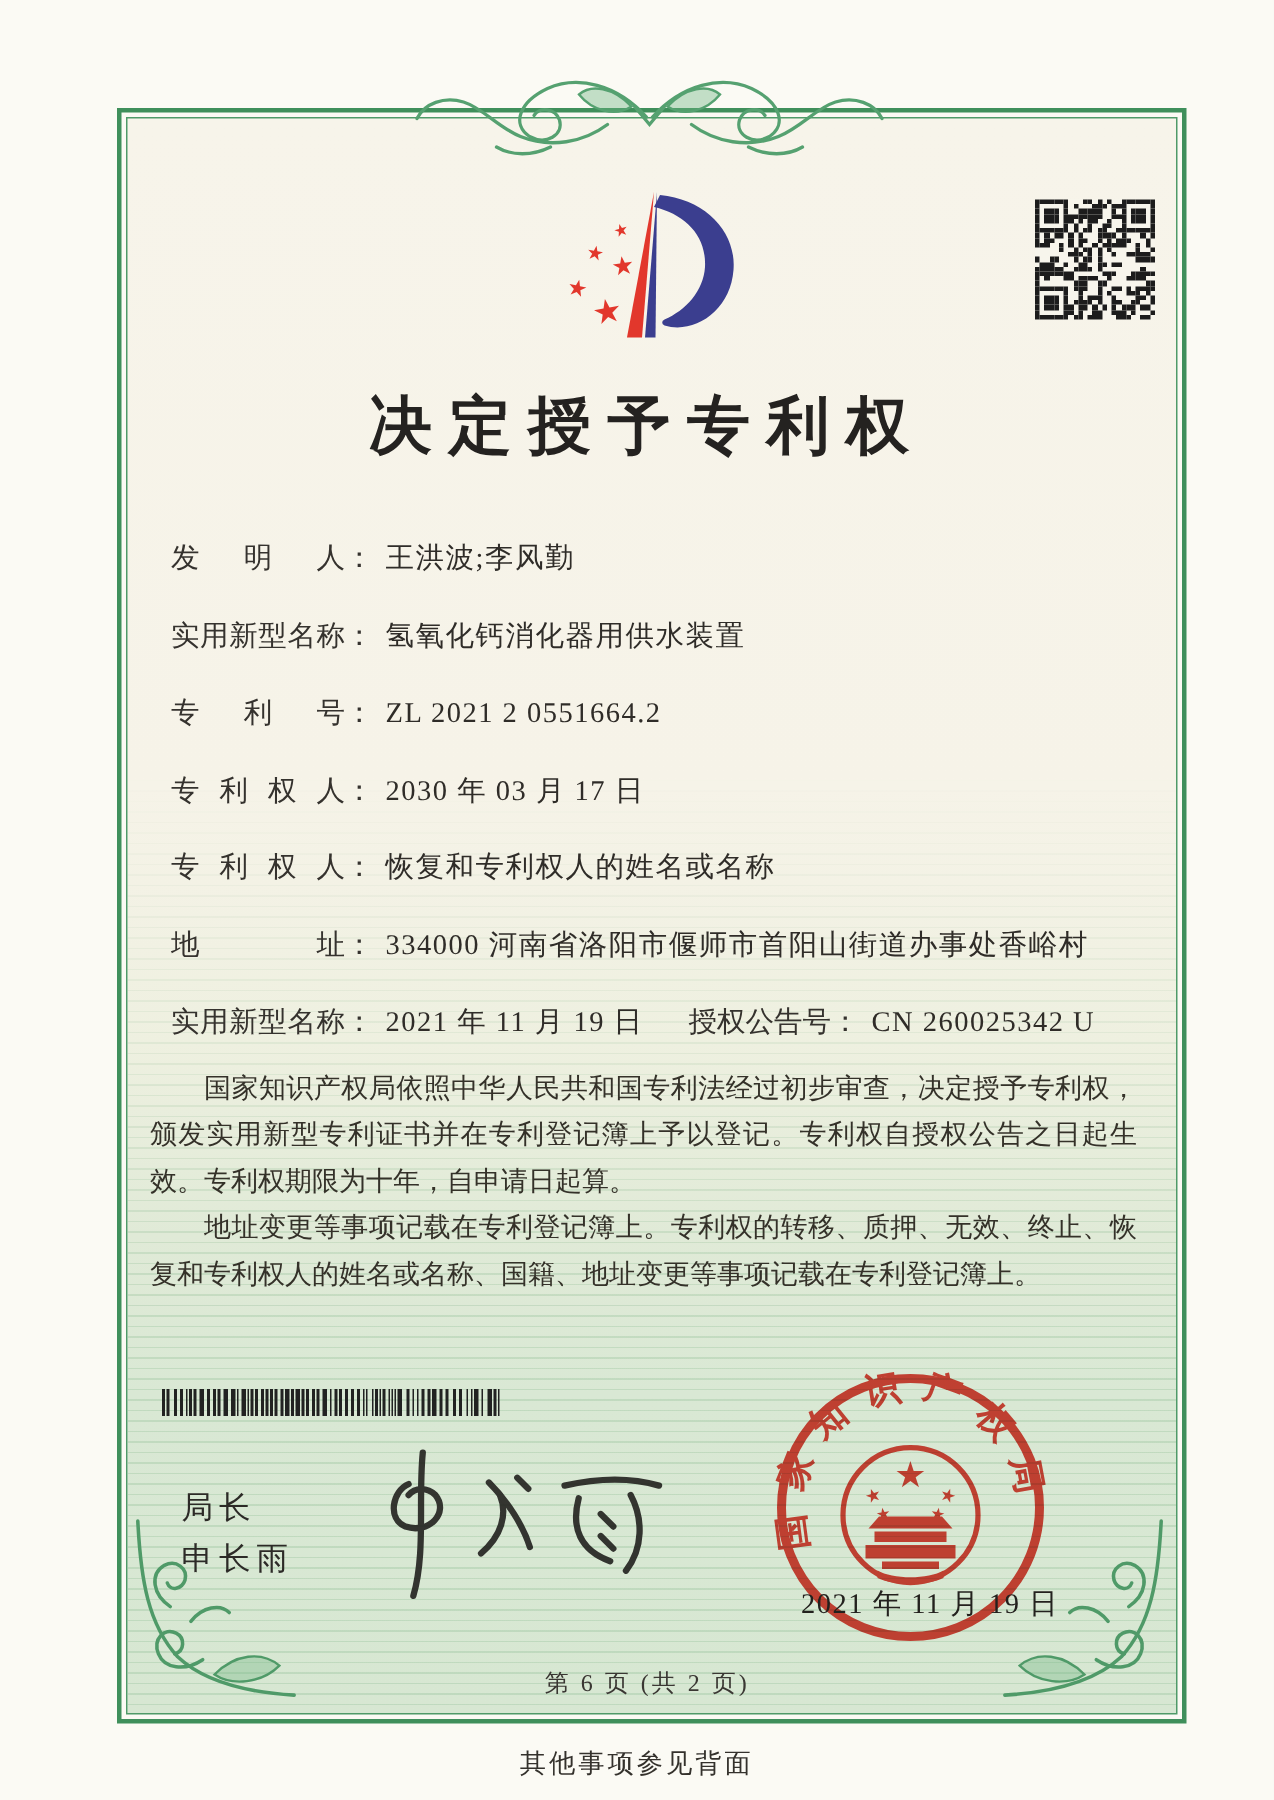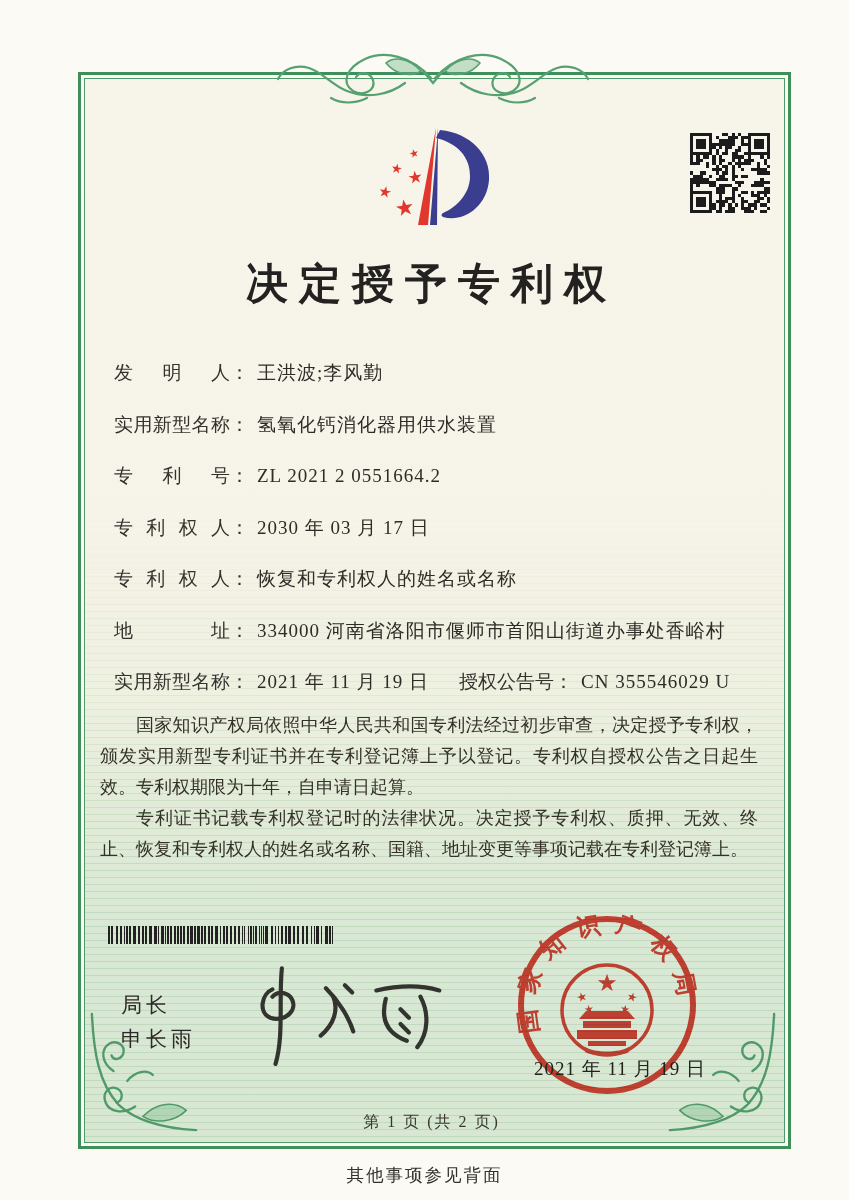--- a/index.html
+++ b/index.html
@@ -813,28 +813,28 @@
     </div>
     <div class="field-row">
       <span class="f-label">专利权人</span><span class="f-colon">：</span><span class="f-value">恢复和专利权人的姓名或名称</span>
     </div>
     <div class="field-row">
       <span class="f-label">地址</span><span class="f-colon">：</span><span class="f-value">334000 河南省洛阳市偃师市首阳山街道办事处香峪村</span>
     </div>
     <div class="field-row">
       <span class="f-label">实用新型名称</span><span class="f-colon">：</span><span class="f-value">2021 年 11 月 19 日</span>
       <span class="grant-no">
-        <span class="f-label2">授权公告号</span><span class="f-colon">：</span><span class="f-value">CN 355546029 U</span>
+        <span class="f-label2">授权公告号</span><span class="f-colon">：</span><span class="f-value">CN 260025342 U</span>
       </span>
     </div>
   </div>
 
   <div class="paras">
     <p>国家知识产权局依照中华人民共和国专利法经过初步审查，决定授予专利权，颁发实用新型专利证书并在专利登记簿上予以登记。专利权自授权公告之日起生效。专利权期限为十年，自申请日起算。</p>
-    <p>专利证书记载专利权登记时的法律状况。决定授予专利权、质押、无效、终止、恢复和专利权人的姓名或名称、国籍、地址变更等事项记载在专利登记簿上。</p>
+    <p>地址变更等事项记载在专利登记簿上。专利权的转移、质押、无效、终止、恢复和专利权人的姓名或名称、国籍、地址变更等事项记载在专利登记簿上。</p>
   </div>
 
   <div class="barcode">
       <i style="width:2px;background:#222"></i>
       <i style="width:1px;"></i>
       <i style="width:2px;background:#222"></i>
       <i style="width:3px;"></i>
       <i style="width:2px;background:#222"></i>
       <i style="width:2px;"></i>
       <i style="width:2px;background:#222"></i>
@@ -1000,16 +1000,16 @@
         <path d="M64,106 h56 l-7,-8 h-42 z"></path>
         <rect x="68" y="108" width="48" height="7"></rect>
         <rect x="62" y="117" width="60" height="9"></rect>
         <rect x="73" y="128" width="38" height="5"></rect>
         <path d="M70,134 C80,140 104,140 114,134 l0,5 C104,144 80,144 70,139 z"></path>
       </g>
     </g>
   </svg>
   <div class="seal-date">2021 年 11 月 19 日</div>
 
-  <div class="page-num">第 1 页 (共 2 页)</div>
+  <div class="page-num">第 6 页 (共 2 页)</div>
   <div class="back-note">其他事项参见背面</div>
 
 </div>
 
 </body></html>

